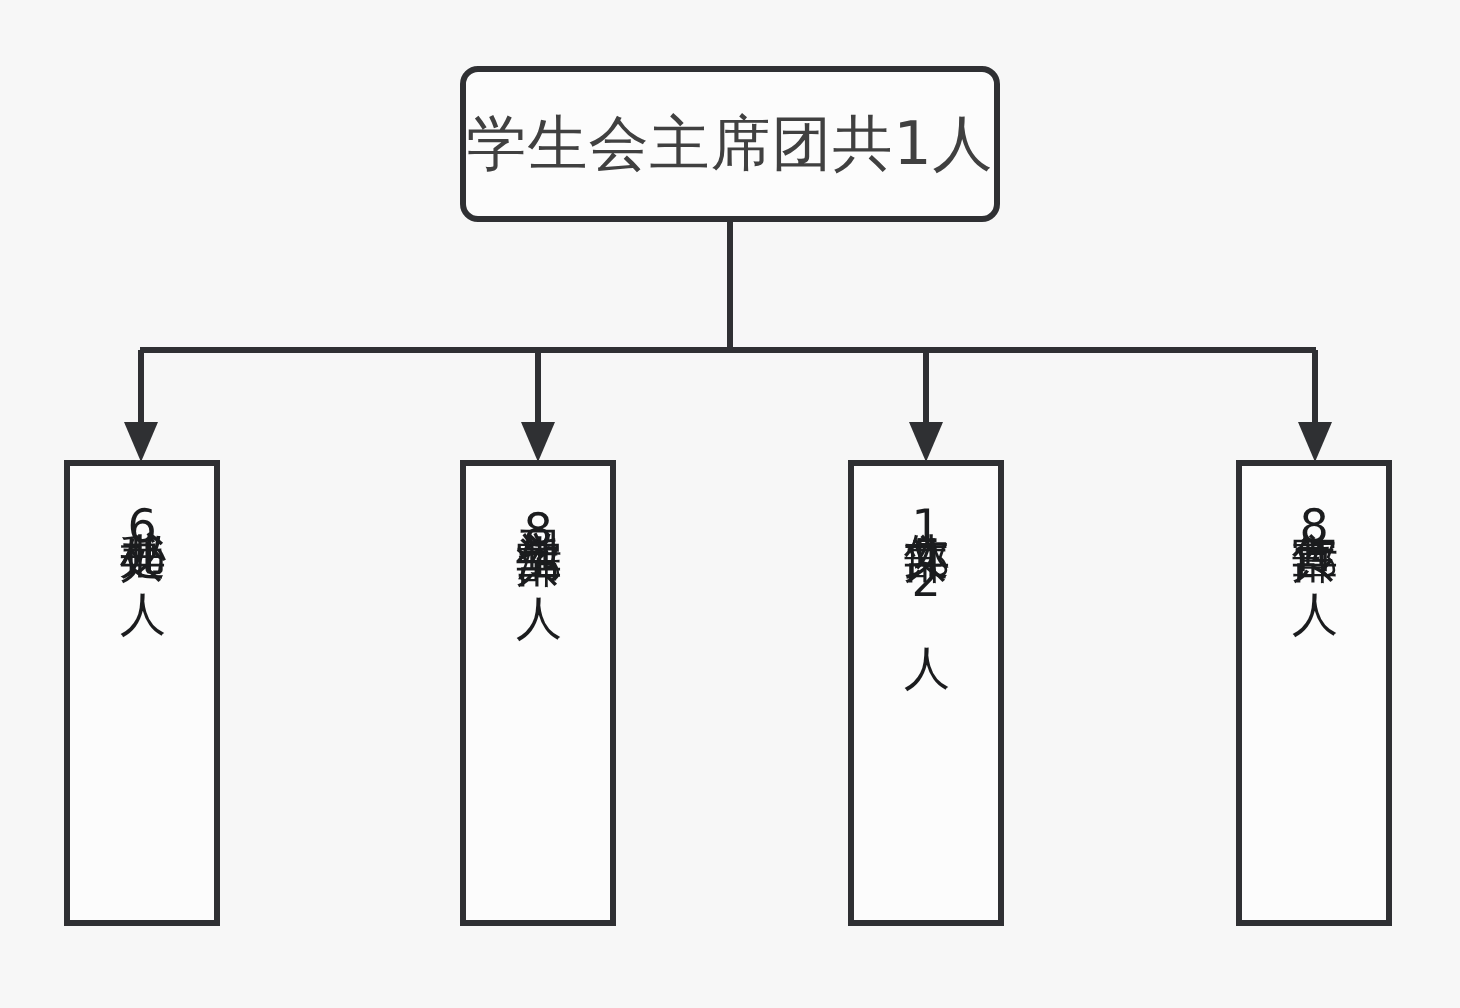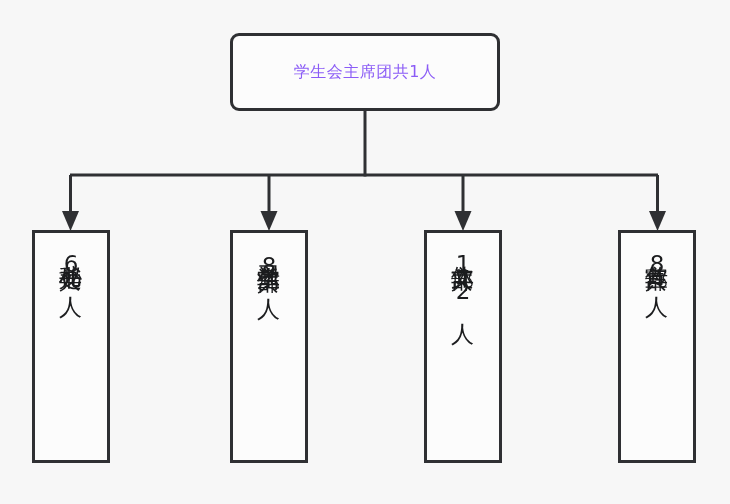--- a/index.html
+++ b/index.html
@@ -38,23 +38,23 @@
     justify-content: center;
   }
   .node-root {
     left: 230px;
     top: 33px;
     width: 270px;
     height: 78px;
     border-radius: 9px;
   }
   .node-root .node-label {
-    font-size: 16px;
+    font-size: 30px;
     line-height: 1.1;
-    color: #8b5cf6;
+    color: #404040;
     letter-spacing: 0.5px;
     white-space: nowrap;
   }
   .node-child {
     top: 230px;
     width: 78px;
     height: 233px;
     border-radius: 0;
     align-items: flex-start;
     justify-content: center;

